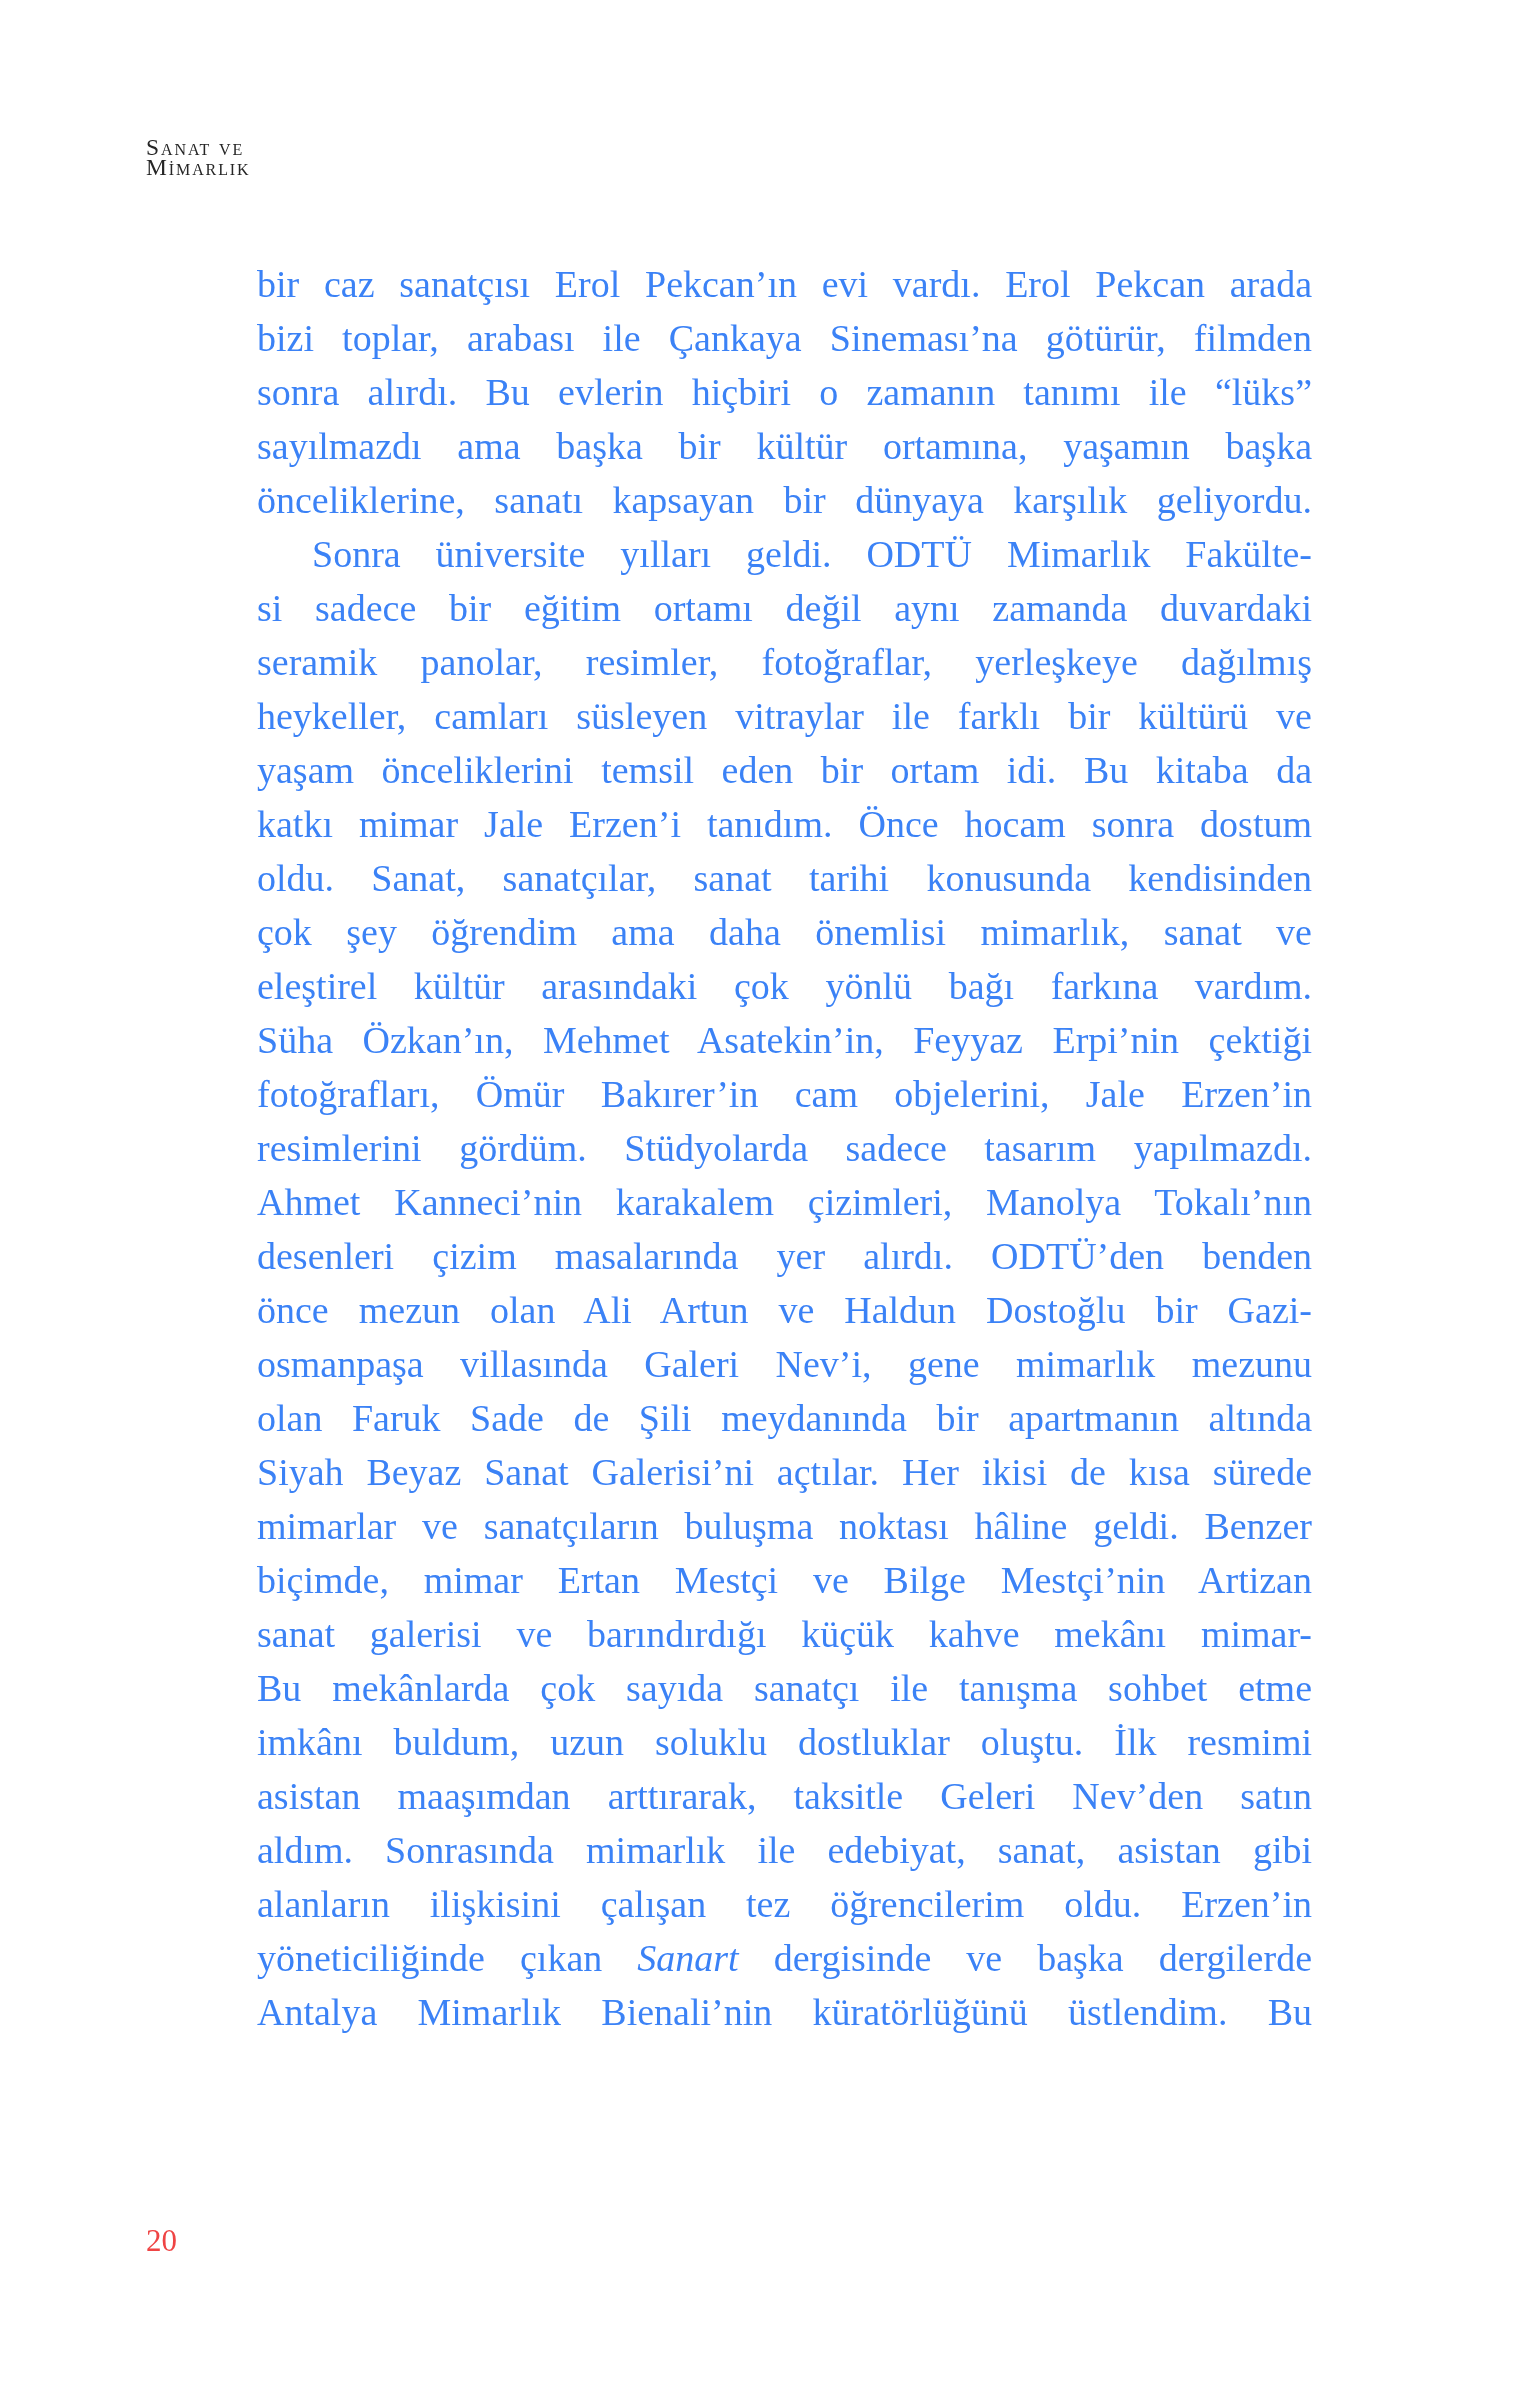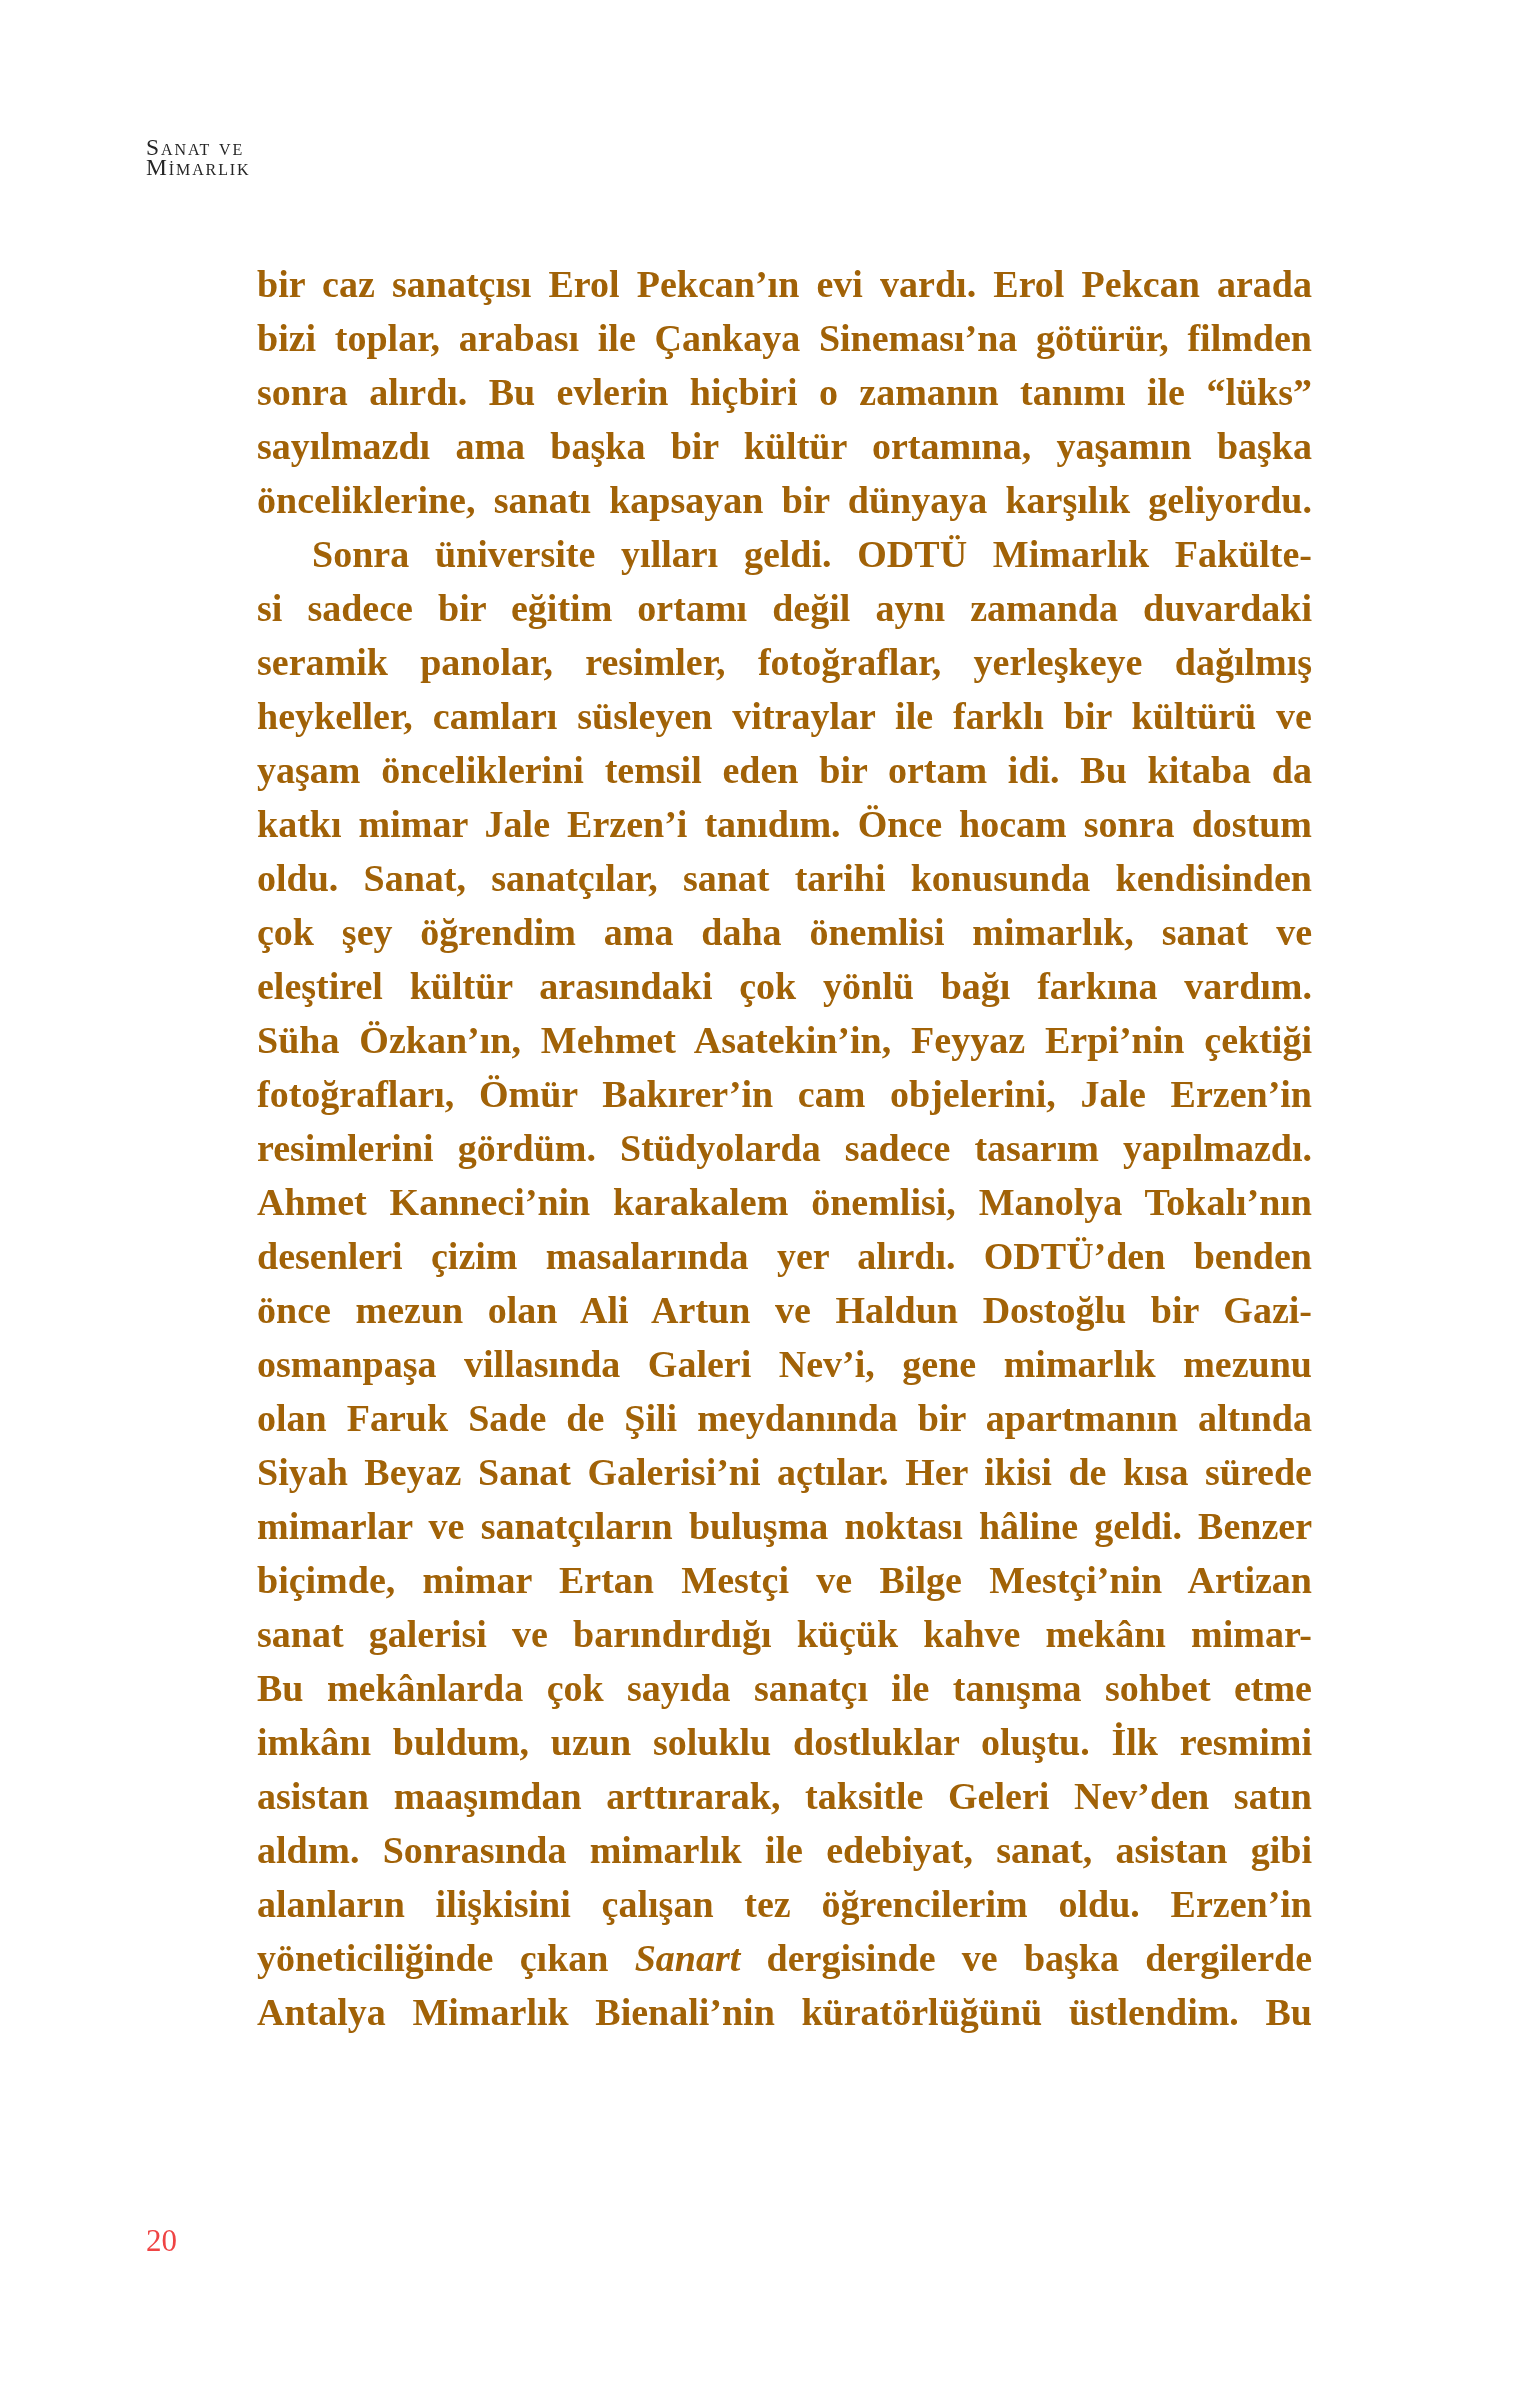--- a/index.html
+++ b/index.html
@@ -25,22 +25,21 @@
     font-variant: small-caps;
     letter-spacing: 1.9px;
     color: #262626;
   }
   .body-text {
     position: absolute;
     left: 257px;
     top: 257px;
     width: 1055px;
     font-size: 38px;
-    color: #a16207;
-    font-weight: bold;
+    color: #3b82f6;
   }
   .line {
     height: 54px;
     line-height: 54px;
     text-align: justify;
     text-align-last: justify;
     text-justify: inter-word;
     overflow: visible;
   }
   .line.indent {
@@ -76,21 +75,21 @@
       <div class="line">seramik panolar, resimler, fotoğraflar, yerleşkeye dağılmış</div>
       <div class="line">heykeller, camları süsleyen vitraylar ile farklı bir kültürü ve</div>
       <div class="line">yaşam önceliklerini temsil eden bir ortam idi. Bu kitaba da</div>
       <div class="line">katkı mimar Jale Erzen’i tanıdım. Önce hocam sonra dostum</div>
       <div class="line">oldu. Sanat, sanatçılar, sanat tarihi konusunda kendisinden</div>
       <div class="line">çok şey öğrendim ama daha önemlisi mimarlık, sanat ve</div>
       <div class="line">eleştirel kültür arasındaki çok yönlü bağı farkına vardım.</div>
       <div class="line">Süha Özkan’ın, Mehmet Asatekin’in, Feyyaz Erpi’nin çektiği</div>
       <div class="line">fotoğrafları, Ömür Bakırer’in cam objelerini, Jale Erzen’in</div>
       <div class="line">resimlerini gördüm. Stüdyolarda sadece tasarım yapılmazdı.</div>
-      <div class="line">Ahmet Kanneci’nin karakalem önemlisi, Manolya Tokalı’nın</div>
+      <div class="line">Ahmet Kanneci’nin karakalem çizimleri, Manolya Tokalı’nın</div>
       <div class="line">desenleri çizim masalarında yer alırdı. ODTÜ’den benden</div>
       <div class="line">önce mezun olan Ali Artun ve Haldun Dostoğlu bir Gazi-</div>
       <div class="line">osmanpaşa villasında Galeri Nev’i, gene mimarlık mezunu</div>
       <div class="line">olan Faruk Sade de Şili meydanında bir apartmanın altında</div>
       <div class="line">Siyah Beyaz Sanat Galerisi’ni açtılar. Her ikisi de kısa sürede</div>
       <div class="line">mimarlar ve sanatçıların buluşma noktası hâline geldi. Benzer</div>
       <div class="line">biçimde, mimar Ertan Mestçi ve Bilge Mestçi’nin Artizan</div>
       <div class="line">sanat galerisi ve barındırdığı küçük kahve mekânı mimar-</div>
       <div class="line">Bu mekânlarda çok sayıda sanatçı ile tanışma sohbet etme</div>
       <div class="line">imkânı buldum, uzun soluklu dostluklar oluştu. İlk resmimi</div>

